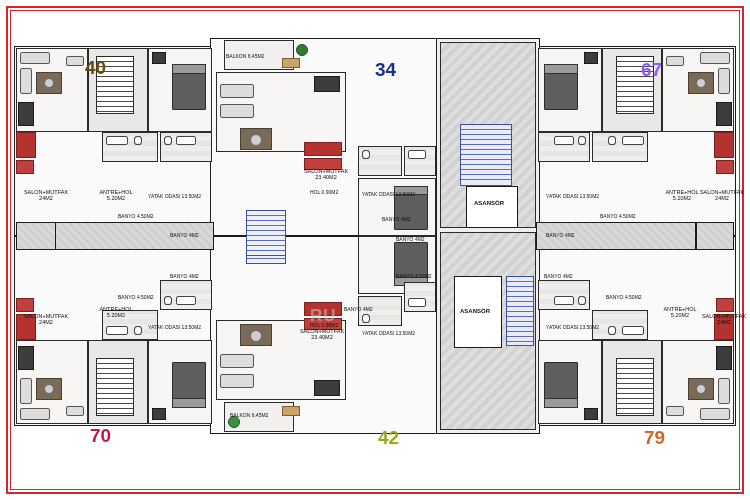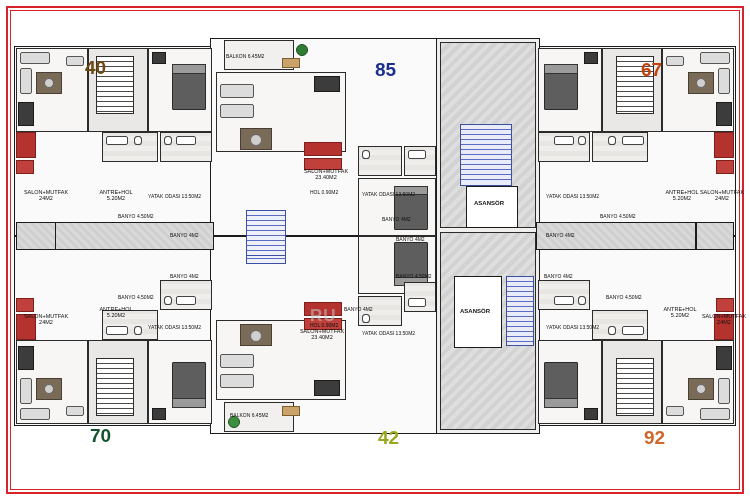--- a/index.html
+++ b/index.html
@@ -382,19 +382,19 @@
     <div class="lbl" style="left:592px;top:266px;"><span>BANYO 4.50M2</span></div>
 
     <div class="lbl b" style="left:460px;top:172px;font-size:6px;"><span>ASANSÖR</span></div>
     <div class="lbl b" style="left:446px;top:280px;font-size:6px;"><span>ASANSÖR</span></div>
 
     <div class="wm"><span>RU</span></div>
 
   </div>
 
   <div class="apt" style="left:85px;top:58px;color:#6b4a12;"><span>40</span></div>
-  <div class="apt" style="left:375px;top:60px;color:#1b2f8f;"><span>85</span></div>
-  <div class="apt" style="left:641px;top:60px;color:#c2410c;"><span>67</span></div>
-  <div class="apt" style="left:90px;top:426px;color:#14532d;"><span>70</span></div>
+  <div class="apt" style="left:375px;top:60px;color:#1b2f8f;"><span>34</span></div>
+  <div class="apt" style="left:641px;top:60px;color:#8b5cf6;"><span>67</span></div>
+  <div class="apt" style="left:90px;top:426px;color:#be185d;"><span>70</span></div>
   <div class="apt" style="left:378px;top:428px;color:#9aa81f;"><span>42</span></div>
-  <div class="apt" style="left:644px;top:428px;color:#d1662a;"><span>92</span></div>
+  <div class="apt" style="left:644px;top:428px;color:#d1662a;"><span>79</span></div>
 
 </div>
 
 </body></html>

